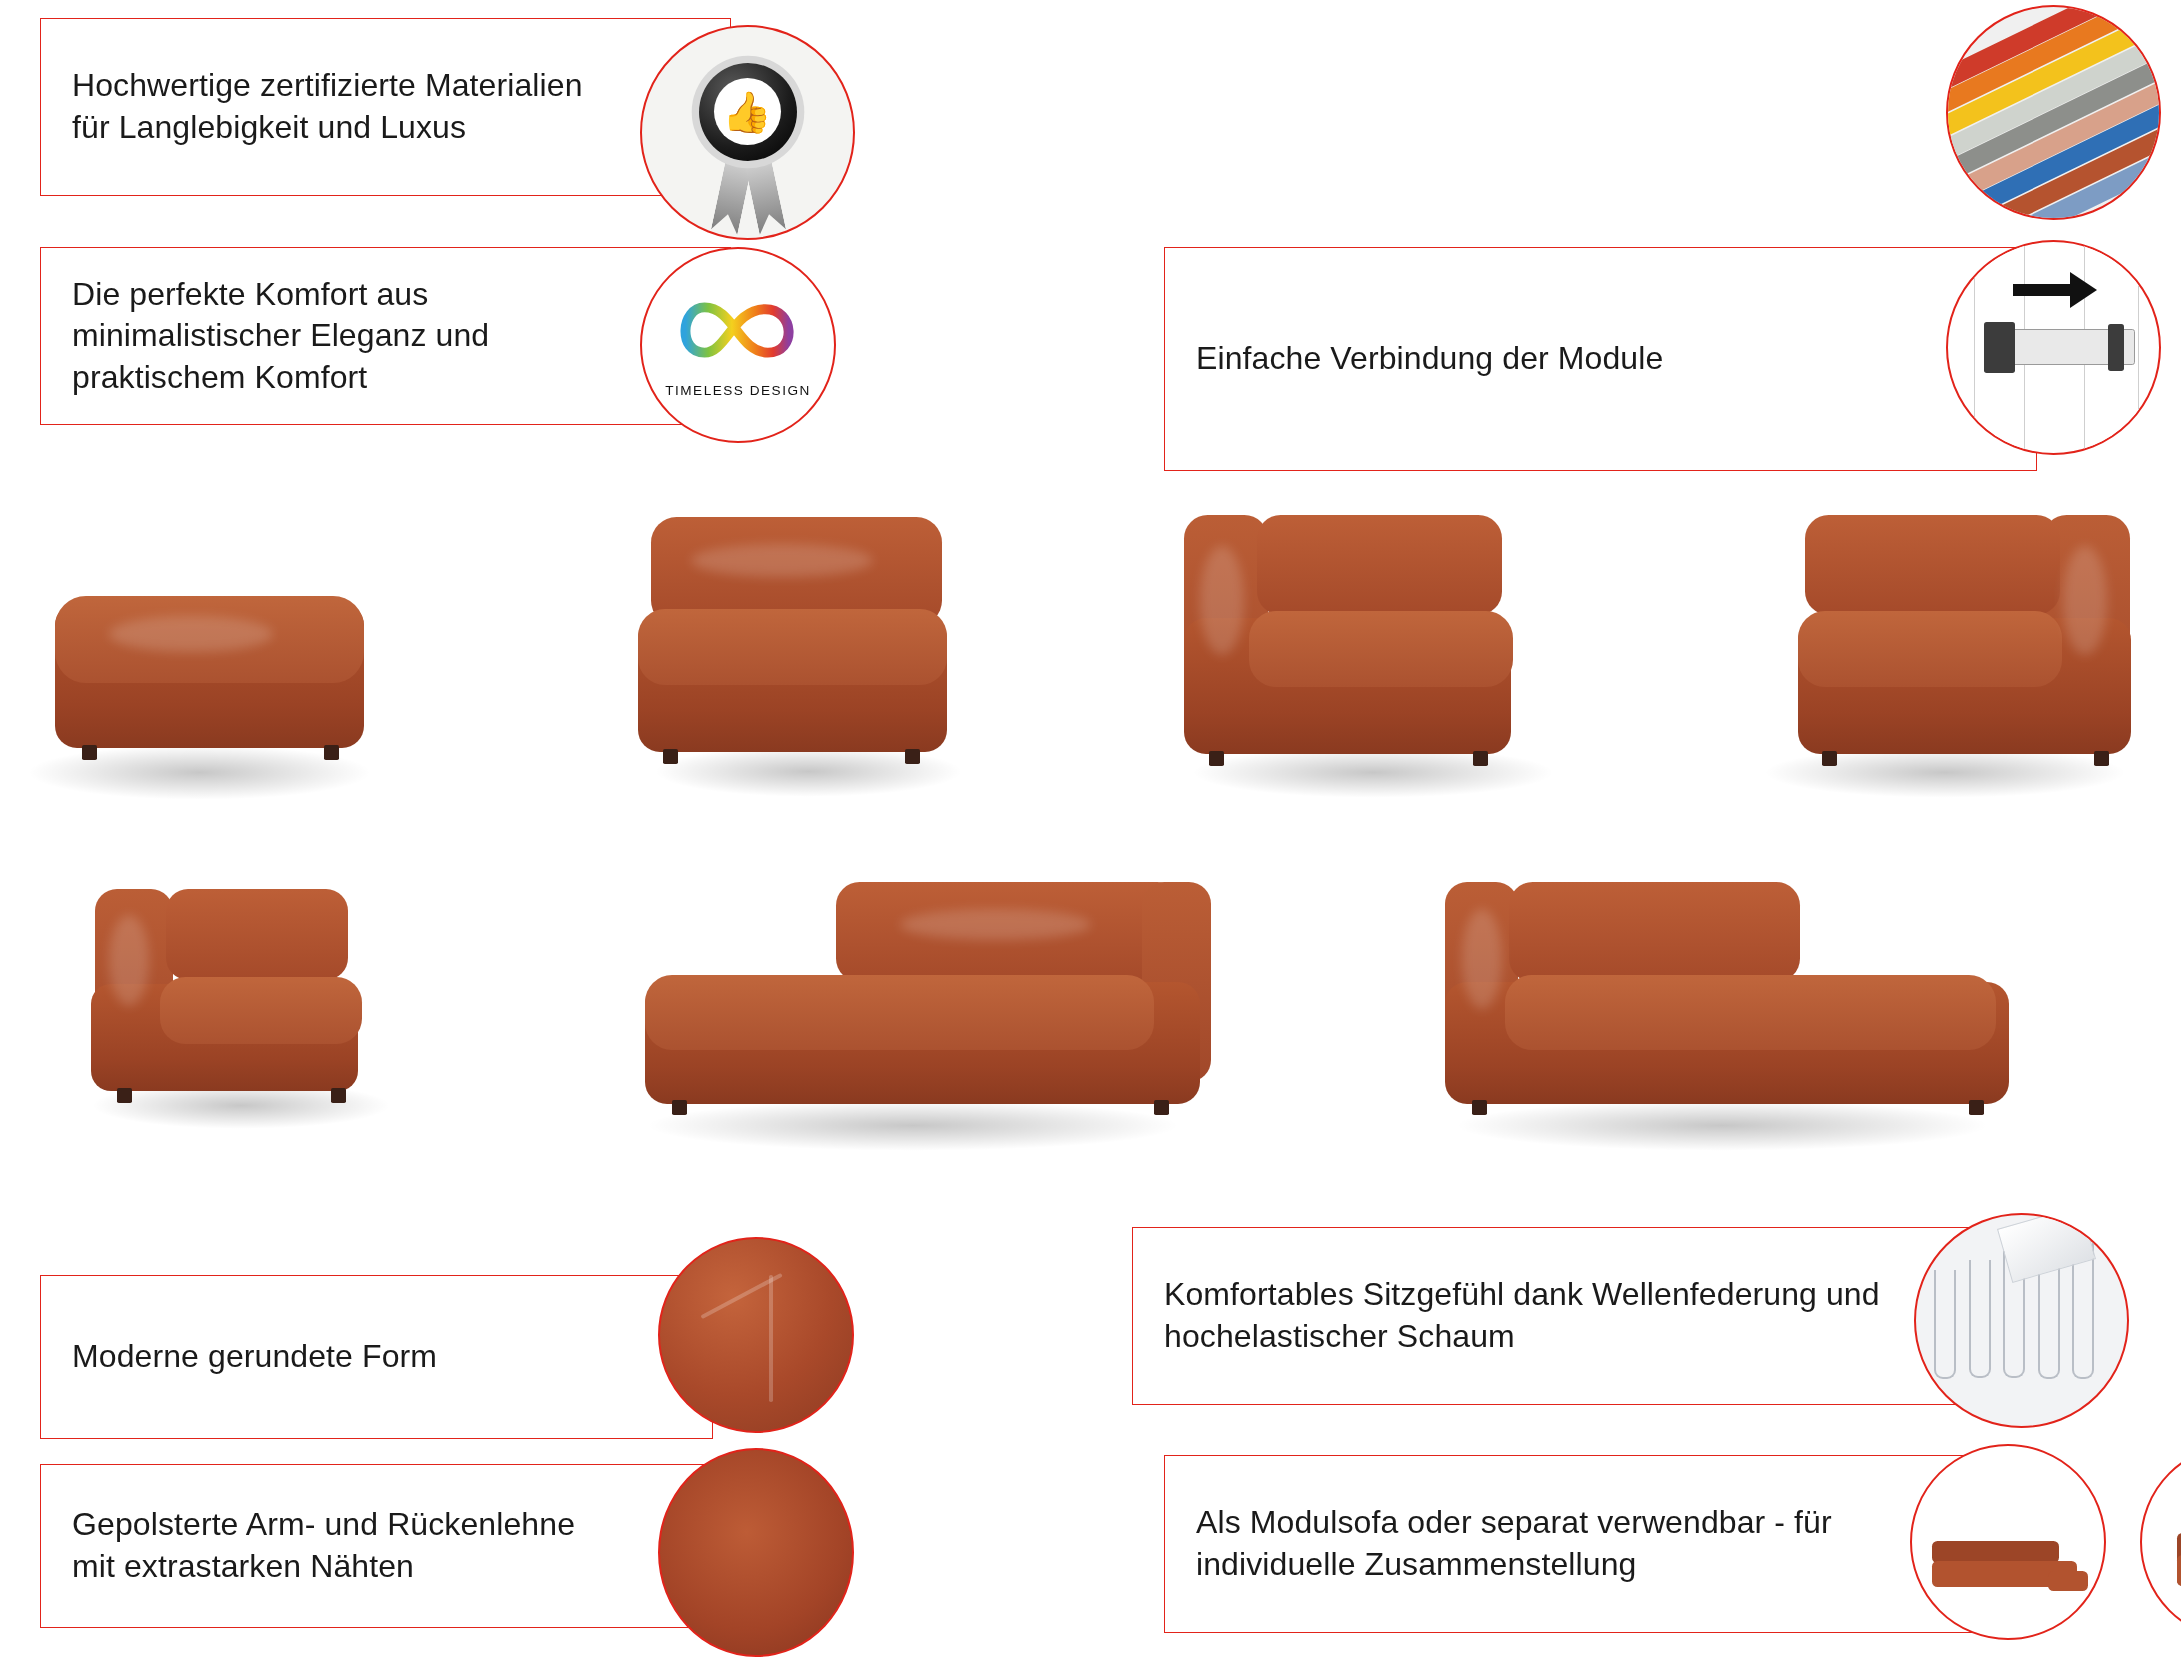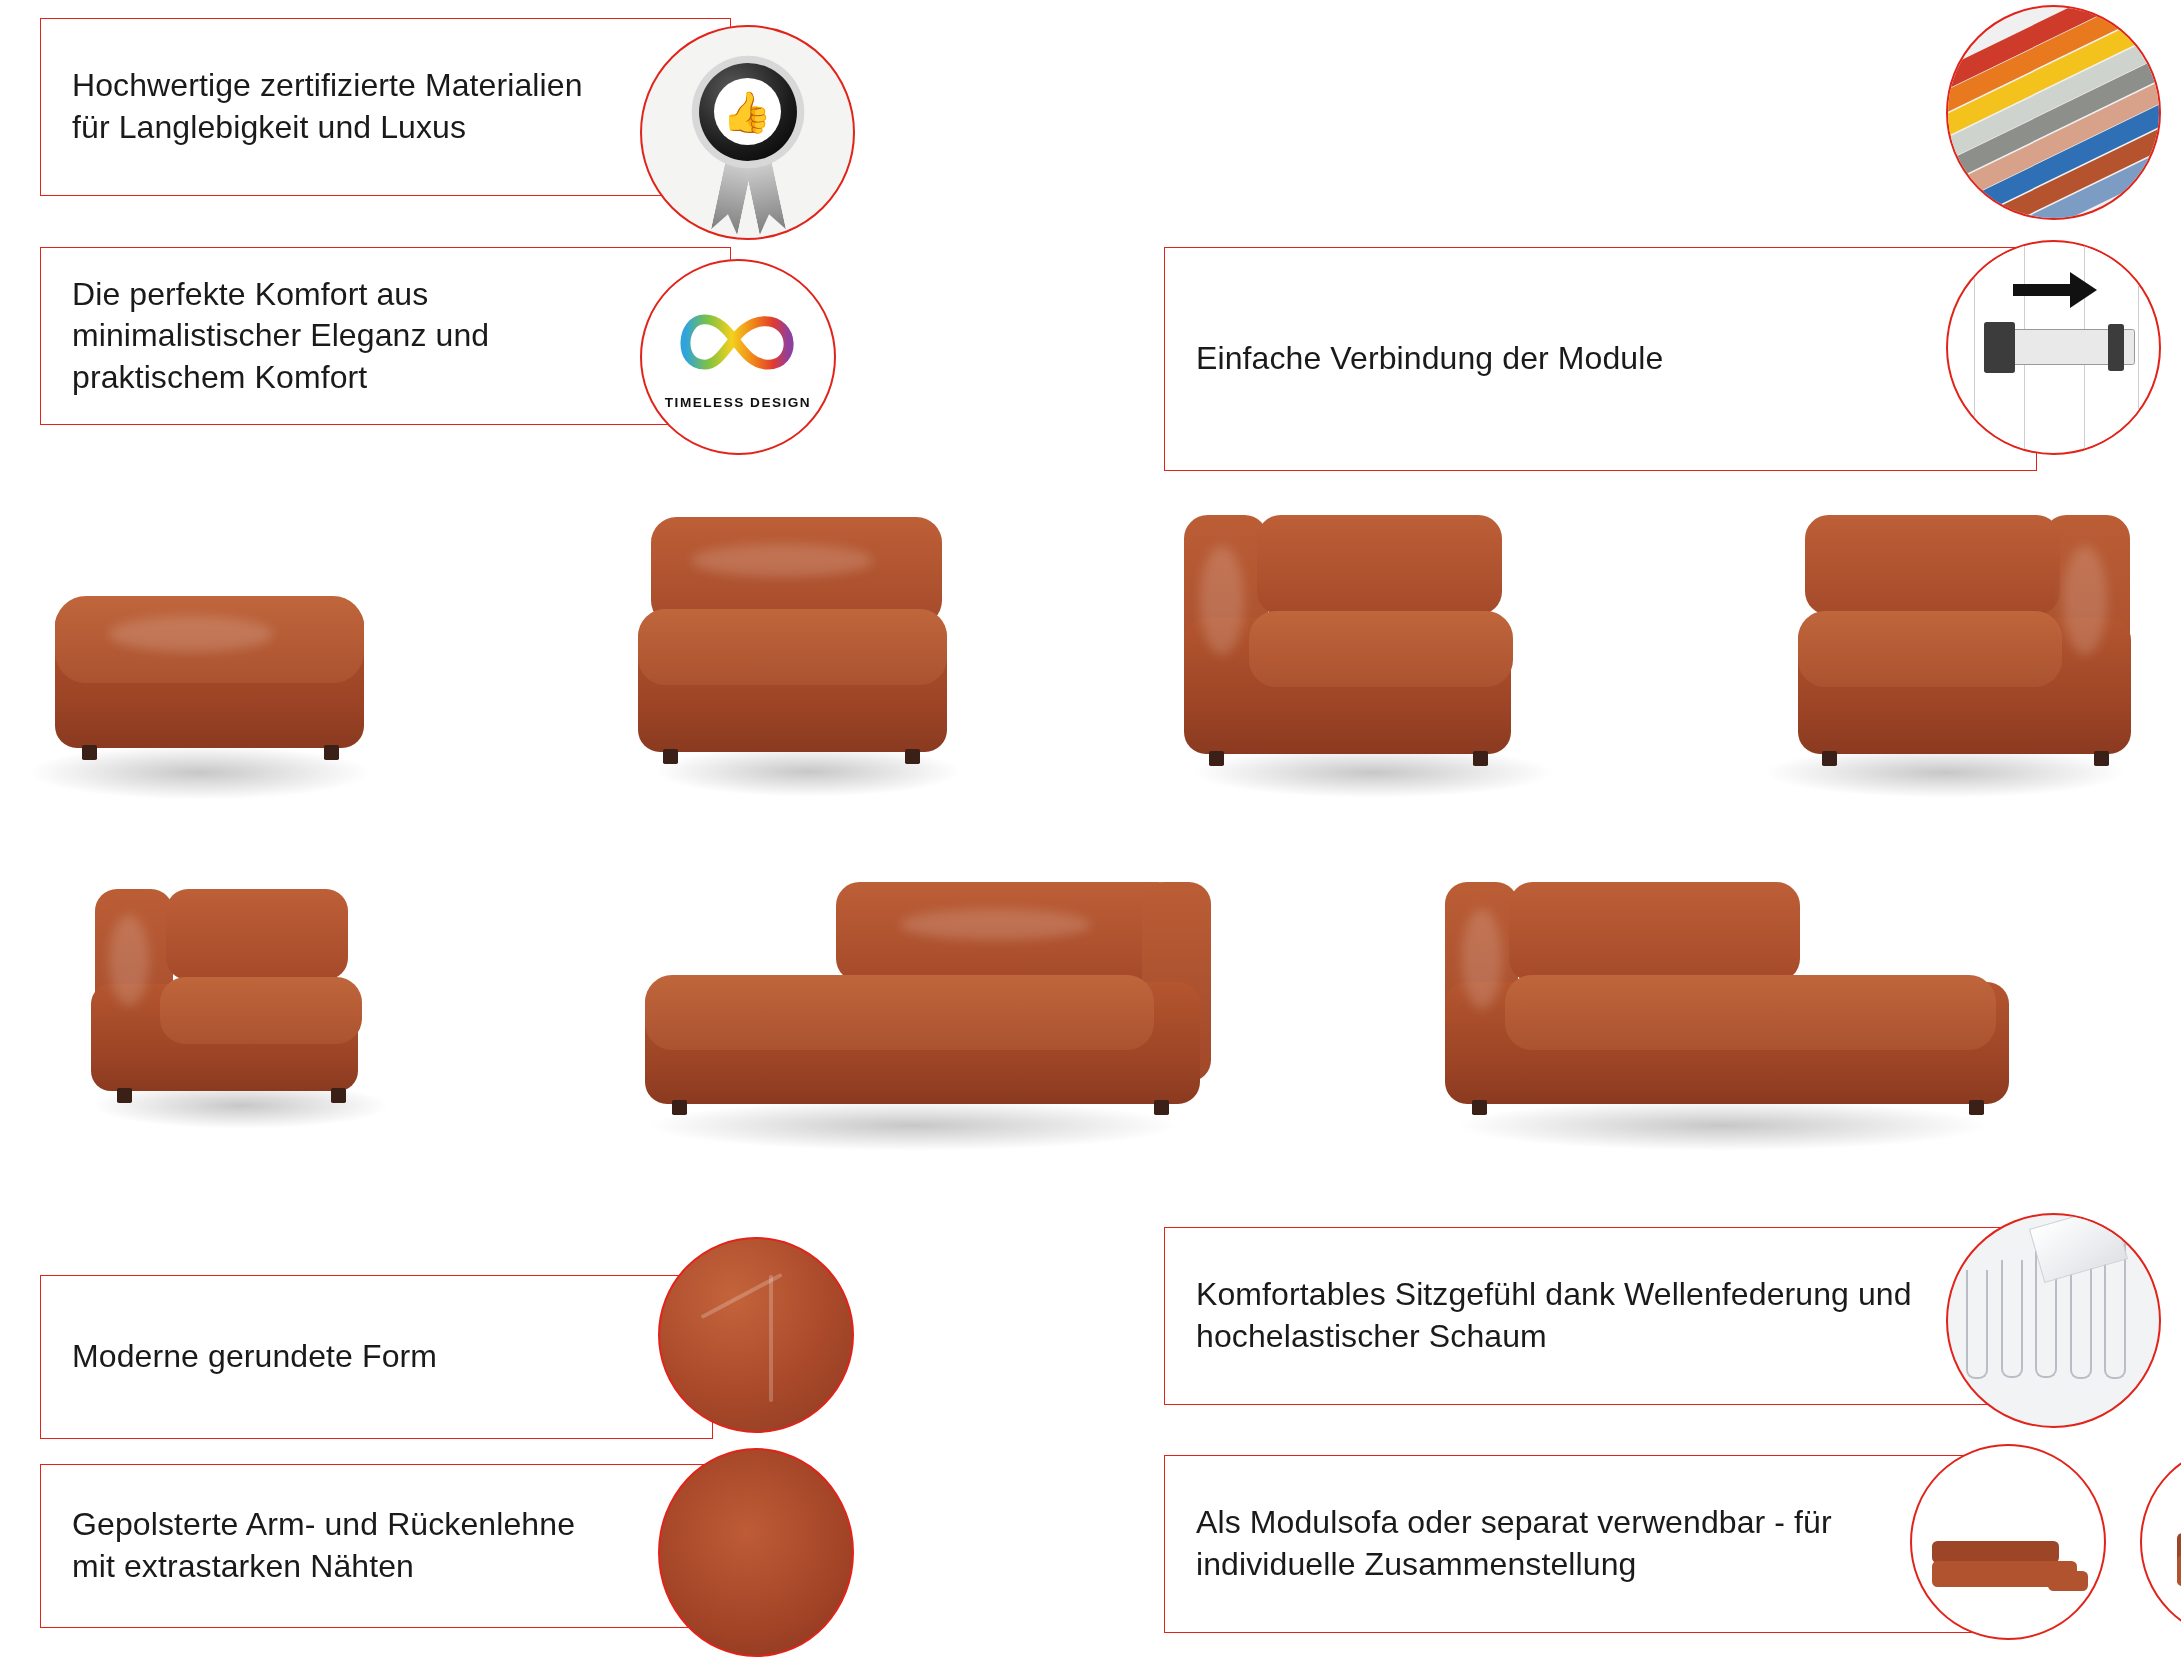--- a/index.html
+++ b/index.html
@@ -172,21 +172,21 @@
         <i style="top:169px; background:#b5532f;"></i>
         <i style="top:193px; background:#7d9cc4;"></i>
       </div>
     </div>
   </div>
 
   <div class="feature" style="left:40px; top:247px; width:800px; height:178px;">
     <div class="feature-box" style="width:691px;">
       <div class="feature-text">Die perfekte Komfort aus minimalistischer Eleganz und praktischem Komfort</div>
     </div>
-    <div class="feature-icon tl-bg" style="left:600px; top:12px; width:196px; height:196px;font-weight:bold;">
+    <div class="feature-icon tl-bg" style="left:600px; top:0px; width:196px; height:196px;">
       <div class="ic-inner">
         <svg class="tl-inf" viewBox="0 0 150 74">
           <defs>
             <linearGradient id="infg" x1="0" y1="0" x2="1" y2="0">
               <stop offset="0%" stop-color="#2fa3dd"></stop>
               <stop offset="22%" stop-color="#7ec242"></stop>
               <stop offset="45%" stop-color="#f4d01e"></stop>
               <stop offset="68%" stop-color="#ef7d1a"></stop>
               <stop offset="85%" stop-color="#e23b2e"></stop>
               <stop offset="100%" stop-color="#8e3fa0"></stop>
@@ -295,21 +295,21 @@
       <div class="feature-text">Moderne gerundete Form</div>
     </div>
     <div class="feature-icon closeup-round" style="left:618px; top:-16.4px; width:196px; height:196px;">
       <div class="ic-inner">
         <div class="seam" style="left:109px; top:36px; width:3.6px; height:127px; border-radius:1.8px;"></div>
         <div class="seam" style="left:36px; top:55px; width:91px; height:3.6px; border-radius:1.8px; transform:rotate(-28deg);"></div>
       </div>
     </div>
   </div>
 
-  <div class="feature" style="left:1164px; top:1227px; width:982px; height:178px;">
+  <div class="feature" style="left:1132px; top:1227px; width:982px; height:178px;">
     <div class="feature-box" style="width:873px;">
       <div class="feature-text">Komfortables Sitzgefühl dank Wellenfederung und hochelastischer Schaum</div>
     </div>
     <div class="feature-icon spring" style="left:782px; top:-14.5px; width:215px; height:215px;">
       <div class="ic-inner">
         <div class="wire" style="left:18px;  top:55px; width:22px; height:109px;"></div>
         <div class="wire" style="left:53px;  top:45px; width:22px; height:118px;"></div>
         <div class="wire" style="left:87px;  top:36px; width:22px; height:127px;"></div>
         <div class="wire" style="left:122px; top:29px; width:22px; height:135px;"></div>
         <div class="wire" style="left:156px; top:22px; width:22px; height:142px;"></div>

